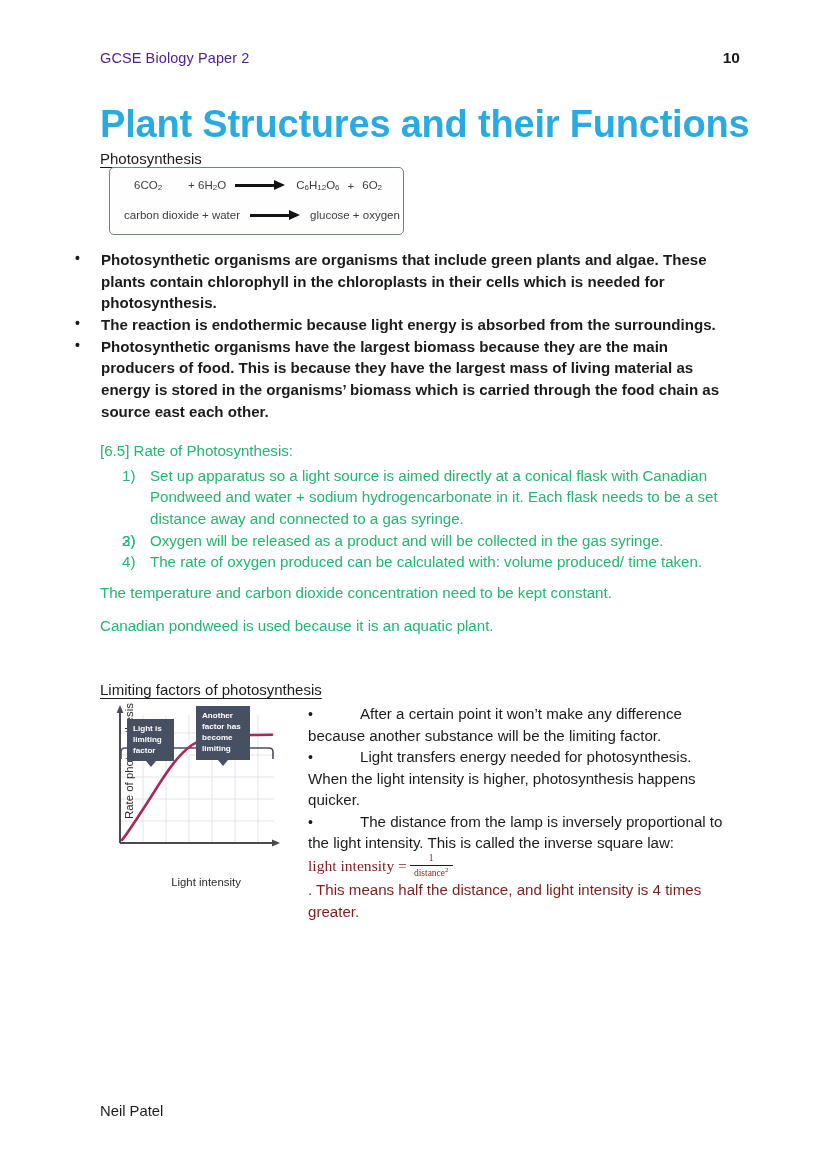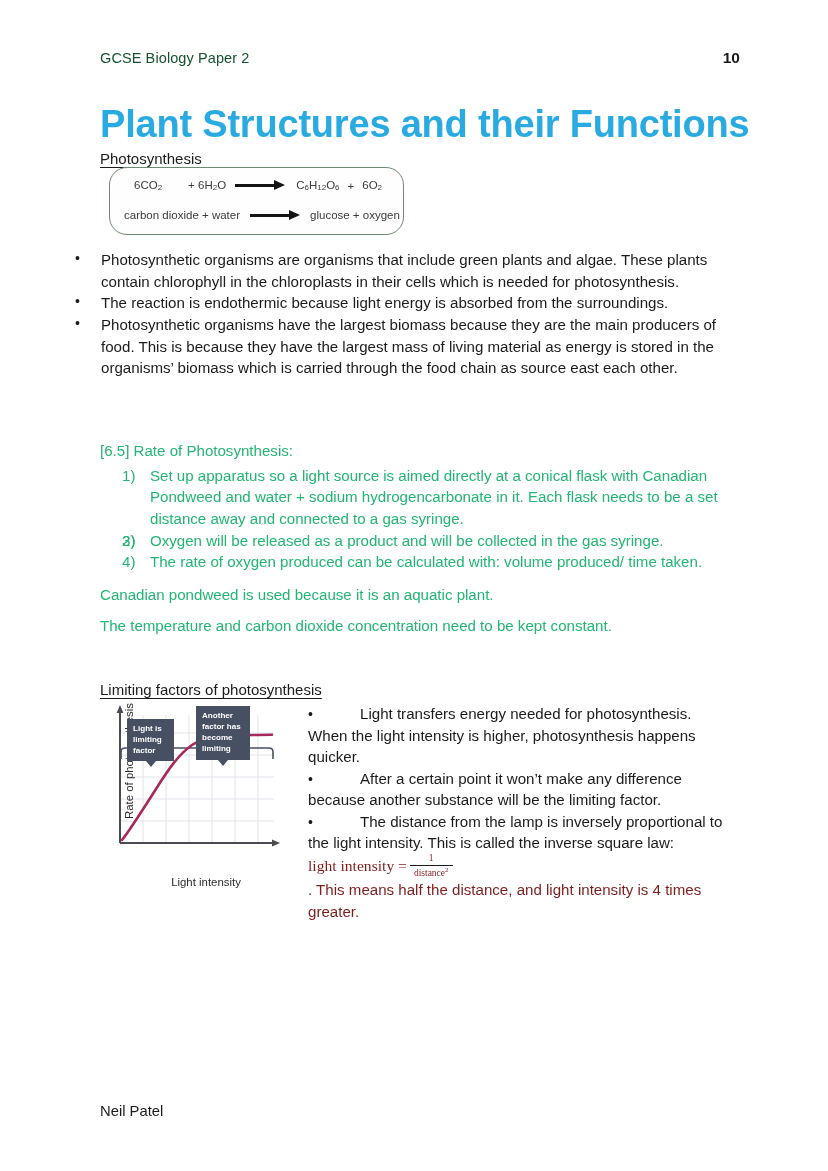--- a/index.html
+++ b/index.html
@@ -26,21 +26,21 @@
     position: absolute;
     top: 49px;
     left: 100px;
     right: 88px;
     display: flex;
     justify-content: space-between;
     align-items: baseline;
   }
   .header-title {
     font-size: 14.5px;
-    color: #14532d;
+    color: #4c1d95;
     letter-spacing: .1px;
   }
   .page-number {
     font-size: 15.5px;
     font-weight: 700;
     color: #1b1b1b;
   }
 
   
   .doc-title {
@@ -69,21 +69,21 @@
   }
 
   
   .eq-box {
     position: absolute;
     top: 167px;
     left: 109px;
     width: 295px;
     height: 68px;
     border: 1.6px solid #6f8a72;
-    border-radius: 18px;
+    border-radius: 5px;
     box-sizing: border-box;
     background: #fdfefd;
   }
   .eq-row {
     position: absolute;
     left: 0;
     right: 0;
     display: flex;
     align-items: center;
     font-size: 11.5px;
@@ -121,20 +121,21 @@
 
   
   .bullets {
     position: absolute;
     top: 249px;
     left: 68px;
     width: 662px;
     margin: 0;
     padding: 0;
     list-style: none;
+    font-weight: bold;
   }
   .bullets li {
     position: relative;
     padding-left: 33px;
     font-size: 15.1px;
     line-height: 1.435;
     color: #1b1b1b;
     margin-bottom: 0px;
   }
   .bullets li::before {
@@ -350,22 +351,22 @@
       </li>
       <li>
         <span class="num">3)</span>
         <span>Oxygen will be released as a product and will be collected in the gas syringe.</span>
       </li>
       <li>
         <span class="num">4)</span>
         <span>The rate of oxygen produced can be calculated with: volume produced/ time taken.</span>
       </li>
     </ol>
+    <div class="green-note">The temperature and carbon dioxide concentration need to be kept constant.</div>
     <div class="green-note second">Canadian pondweed is used because it is an aquatic plant.</div>
-    <div class="green-note">The temperature and carbon dioxide concentration need to be kept constant.</div>
   </div>
 
   <div class="subhead subhead-limiting">Limiting factors of photosynthesis</div>
 
   <div class="chart-wrap">
     <svg class="chart-svg" width="200" height="172" viewBox="0 0 200 172">
 
       <g stroke="#dfe3ea" stroke-width="1">
         <line x1="45" y1="12" x2="45" y2="140"></line>
         <line x1="68" y1="12" x2="68" y2="140"></line>
@@ -405,22 +406,22 @@
     </div>
     <div class="callout callout-2">
       <div>Another</div>
       <div>factor has</div>
       <div>become</div>
       <div>limiting</div>
     </div>
   </div>
 
   <div class="right-col">
+    <p class="rc-para"><span class="rc-bullet-mark"><span class="dot">•</span></span><span>After a certain point it won’t make any difference because another substance will be the limiting factor.</span></p>
     <p class="rc-para"><span class="rc-bullet-mark"><span class="dot">•</span></span><span>Light transfers energy needed for photosynthesis. When the light intensity is higher, photosynthesis happens quicker.</span></p>
-    <p class="rc-para"><span class="rc-bullet-mark"><span class="dot">•</span></span><span>After a certain point it won’t make any difference because another substance will be the limiting factor.</span></p>
     <p class="rc-para"><span class="rc-bullet-mark"><span class="dot">•</span></span><span>The distance from the lamp is inversely proportional to the light intensity. This is called the inverse square law:</span></p>
     <p class="formula-line">
       <span class="serif-math">light intensity  =</span>
       <span class="frac">
         <span class="num2">1</span>
         <span class="den2"><span>distance</span><sup>2</sup></span>
       </span>
       <span>. This means half the distance, and light intensity is 4 times greater.</span>
     </p>
   </div>

